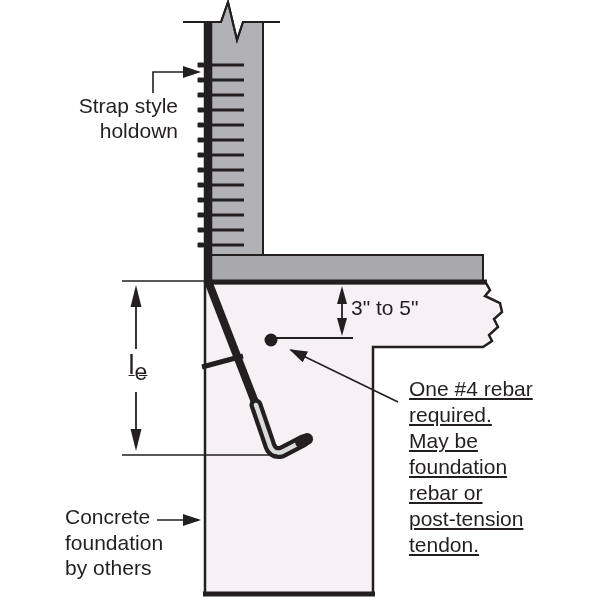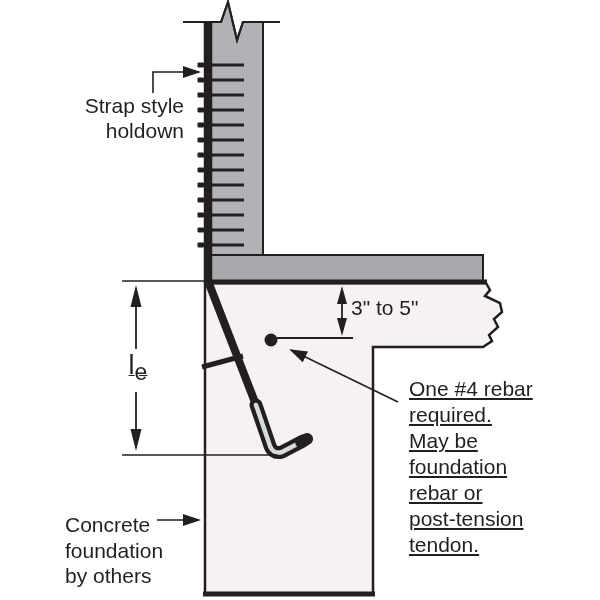--- a/index.html
+++ b/index.html
@@ -2,21 +2,21 @@
 <html><head>
 <meta charset="utf-8">
 <style>
   html,body{margin:0;padding:0;background:#ffffff;}
   .stage{position:relative;width:600px;height:600px;background:#ffffff;overflow:hidden;
          font-family:"Liberation Sans", sans-serif;color:#231f20;}
   svg{position:absolute;left:0;top:0;}
   .lbl{position:absolute;white-space:pre-line;font-size:21px;line-height:25px;color:#231f20;}
   .lbl.right{text-align:right;}
   .rebar-note{line-height:26px;}
-  .concrete{line-height:25.5px;margin-top:8px;}
+  .concrete{line-height:25.5px;}
   .le-wrap{position:absolute;left:122px;top:352px;width:32px;text-align:center;text-decoration:underline;}
   .le-l{font-size:27px;line-height:27px;}
   .le-e{font-size:23px;position:relative;top:6px;line-height:23px;}
   .dim-3to5{position:absolute;left:351px;top:296px;font-size:21px;}
 </style>
 </head>
 <body>
 
 <div class="stage">
 
@@ -84,21 +84,21 @@
     <line x1="136" y1="303" x2="136" y2="349" stroke="#231f20" stroke-width="1.8"></line>
     <line x1="136" y1="392" x2="136" y2="433" stroke="#231f20" stroke-width="1.8"></line>
     <polygon points="136,285 130.5,307 141.5,307" fill="#231f20"></polygon>
     <polygon points="136,451 130.5,429 141.5,429" fill="#231f20"></polygon>
 
     <polyline points="153,93 153,72 199,72" fill="none" stroke="#231f20" stroke-width="1.6" marker-end="url(#mArrow)"></polyline>
     <line x1="157" y1="520" x2="199" y2="520" stroke="#231f20" stroke-width="1.6" marker-end="url(#mArrow)"></line>
     <line x1="398" y1="402" x2="291" y2="350" stroke="#231f20" stroke-width="1.6" marker-end="url(#mArrow)"></line>
   </svg>
 
-  <div class="lbl right" style="left:34px;top:93px;width:150px;">Strap style
+  <div class="lbl right" style="left:28px;top:93px;width:150px;">Strap style
 holdown</div>
 
   <div class="le-wrap">
     <span class="le-l">l</span><span class="le-e">e</span>
   </div>
 
   <div class="dim-3to5">3" to 5"</div>
 
   <div class="lbl rebar-note" style="left:409px;top:376px;width:145px;text-decoration:underline;">One #4 rebar
 required.

